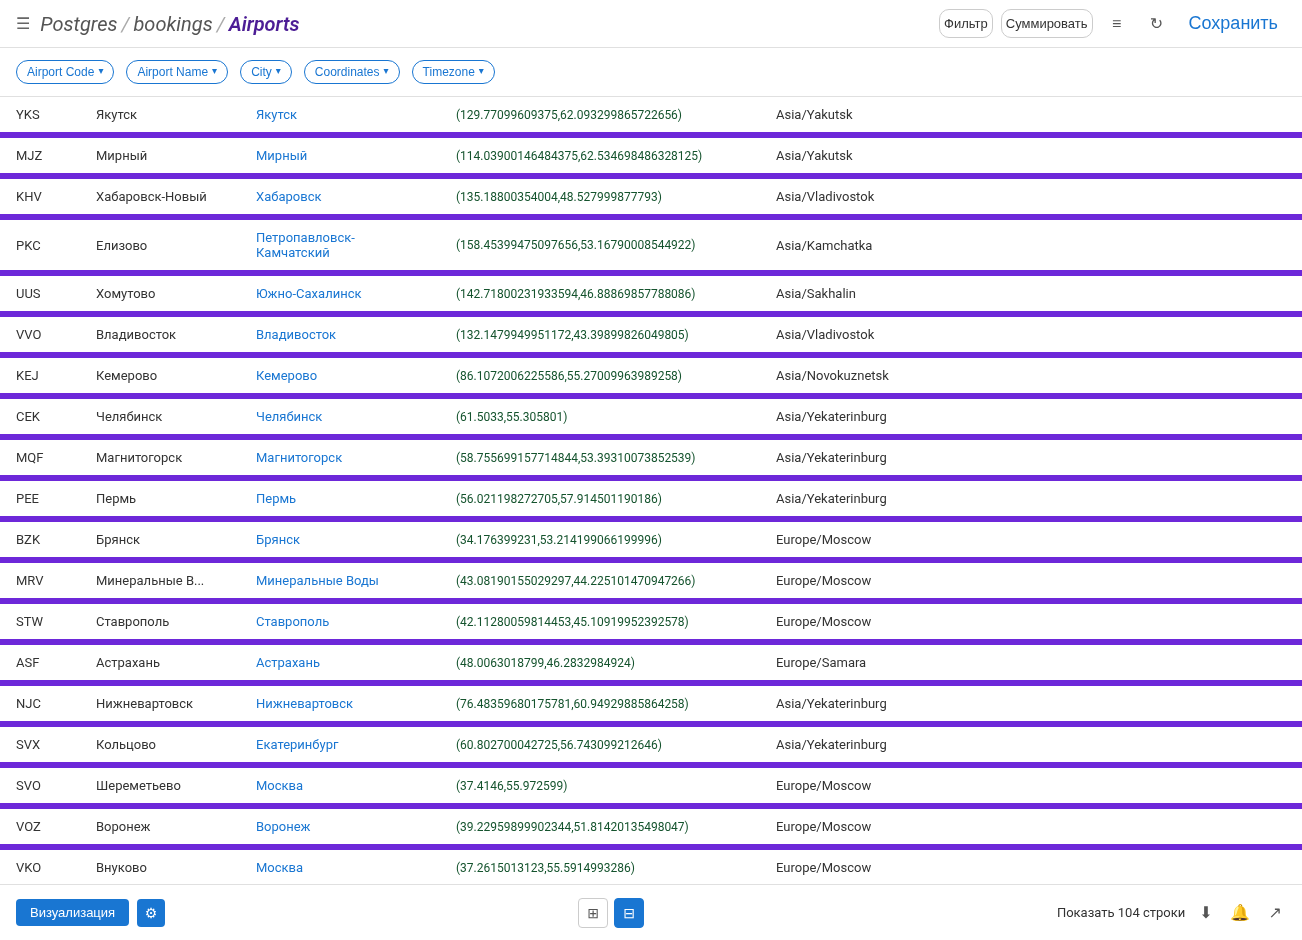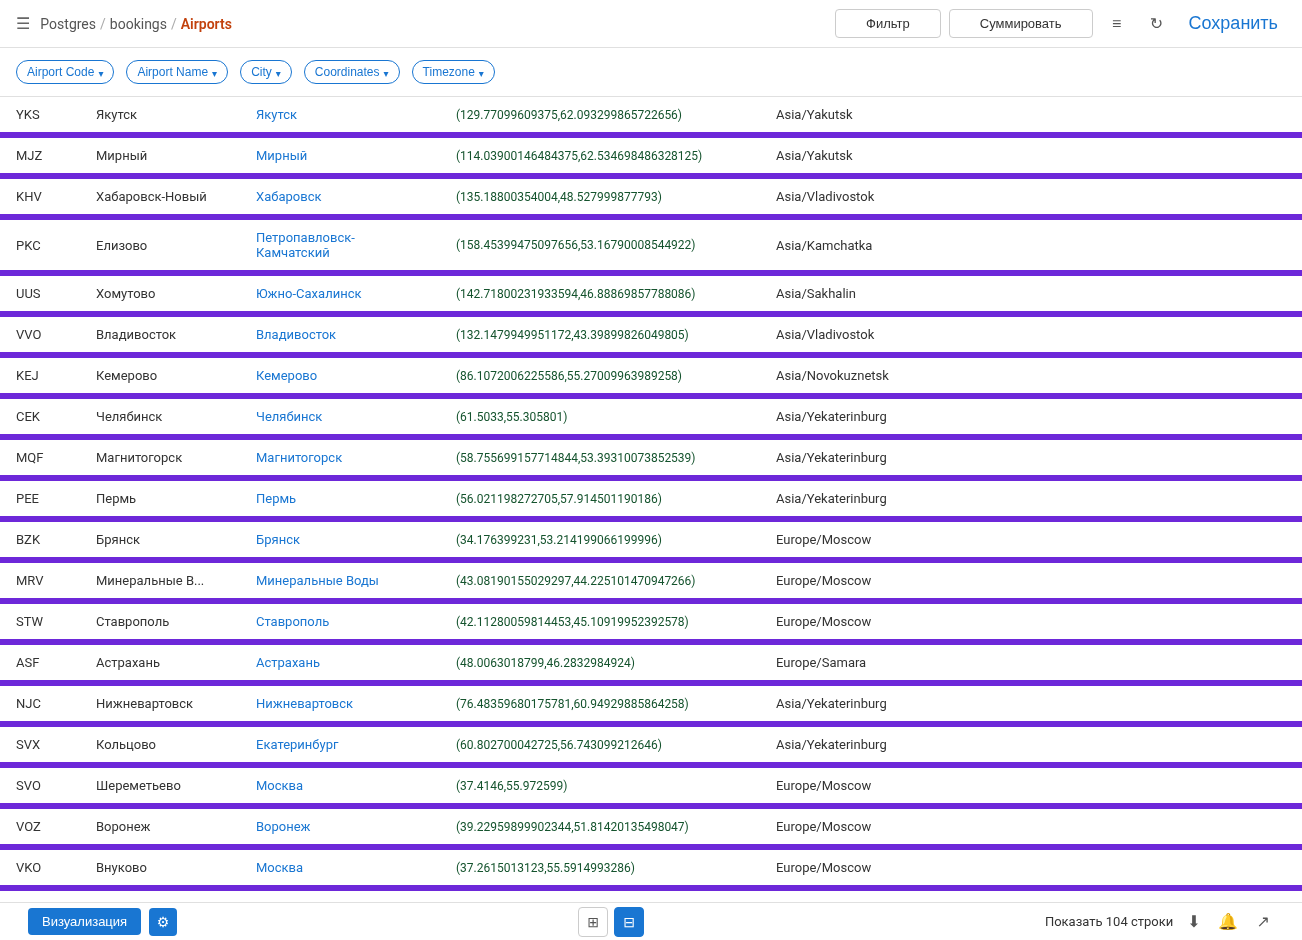--- a/index.html
+++ b/index.html
@@ -28,44 +28,45 @@
       display: flex;
       align-items: center;
       gap: 6px;
       flex: 1;
     }
     .header-breadcrumb {
       display: flex;
       align-items: center;
       gap: 4px;
       color: #555;
-      font-size: 14px;
+      font-size: 20px;
+      font-style: italic;
     }
     .breadcrumb-sep {
       color: #aaa;
     }
     .breadcrumb-current {
       font-weight: 600;
-      color: #c2410c;
+      color: #4c1d95;
     }
     .header-icon {
       color: #666;
       font-size: 16px;
       margin-right: 4px;
     }
     .header-actions {
       display: flex;
       align-items: center;
       gap: 8px;
     }
     .btn-filter, .btn-sum {
-      padding: 6px 30px;
+      padding: 6px 4px;
       border: 1px solid #ccc;
       background: #fff;
-      border-radius: 4px;
+      border-radius: 10px;
       cursor: pointer;
       font-size: 13px;
       color: #333;
     }
     .icon-btn {
       width: 32px; height: 32px;
       display: flex; align-items: center; justify-content: center;
       border: none; background: none;
       cursor: pointer;
       color: #555;
@@ -87,21 +88,21 @@
       display: flex;
       align-items: center;
       padding: 12px 16px;
       border-bottom: 1px solid #e0e0e0;
       background: #fff;
       flex-shrink: 0;
       gap: 0;
     }
     .col-header-btn {
       display: flex;
-      align-items: flex-end;
+      align-items: flex-start;
       gap: 4px;
       padding: 4px 10px;
       border: 1px solid #1976d2;
       border-radius: 14px;
       background: #fff;
       color: #1976d2;
       font-size: 12px;
       cursor: pointer;
       margin-right: 12px;
     }
@@ -153,22 +154,22 @@
 
     
     .table-container::-webkit-scrollbar { width: 8px; }
     .table-container::-webkit-scrollbar-track { background: #f5f5f5; }
     .table-container::-webkit-scrollbar-thumb { background: #ccc; border-radius: 4px; }
 
     
     .footer {
       display: flex;
       align-items: center;
-      padding: 0 28px;
-      height: 38px;
+      padding: 0 16px;
+      height: 56px;
       border-top: 1px solid #e0e0e0;
       background: #fff;
       flex-shrink: 0;
       justify-content: space-between;
     }
     .footer-left {
       display: flex;
       align-items: center;
       gap: 8px;
     }

